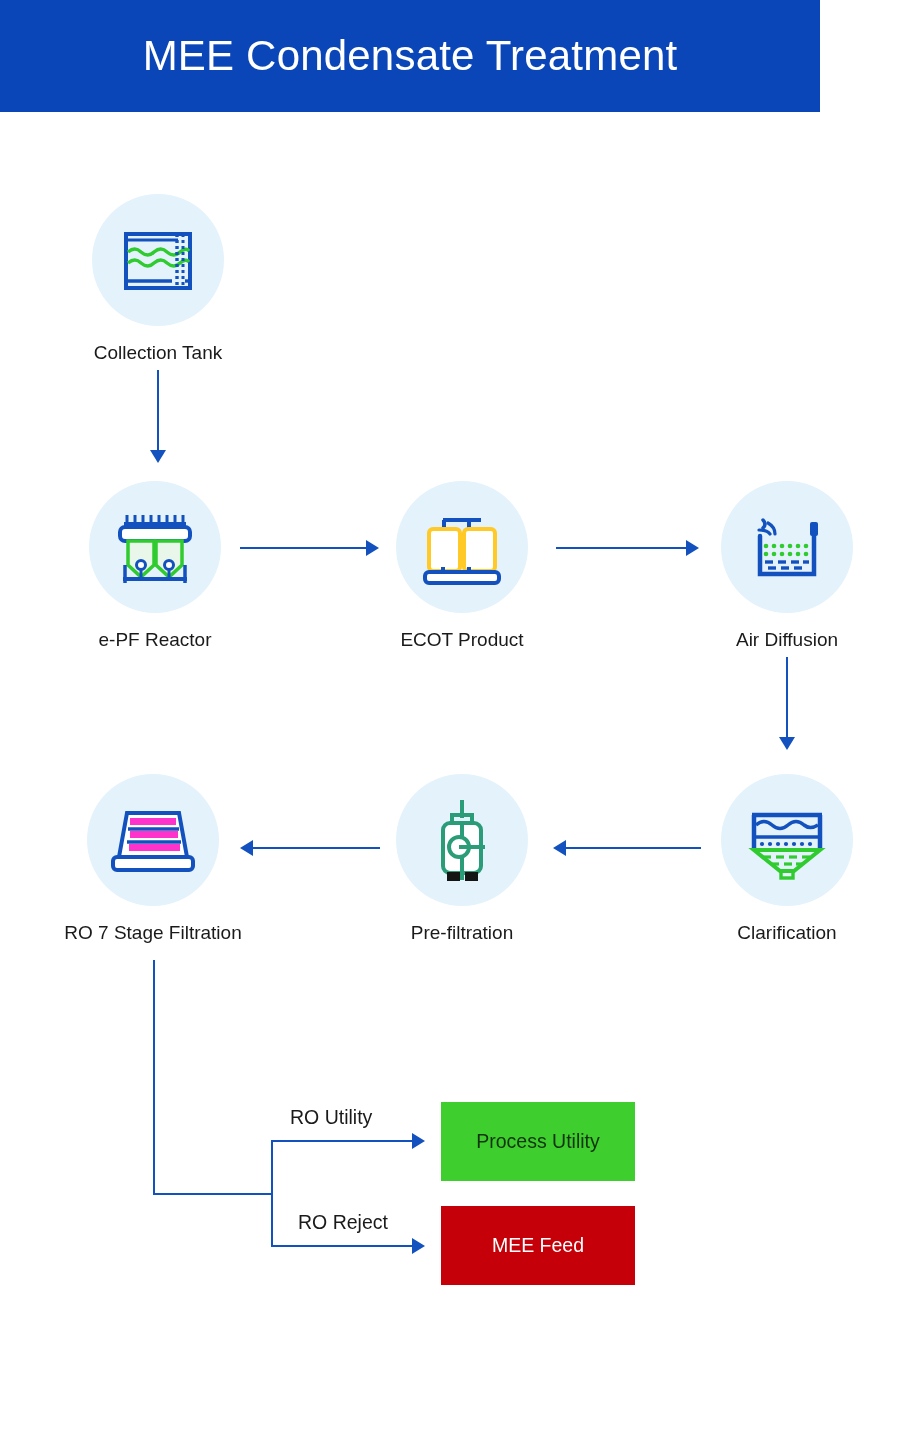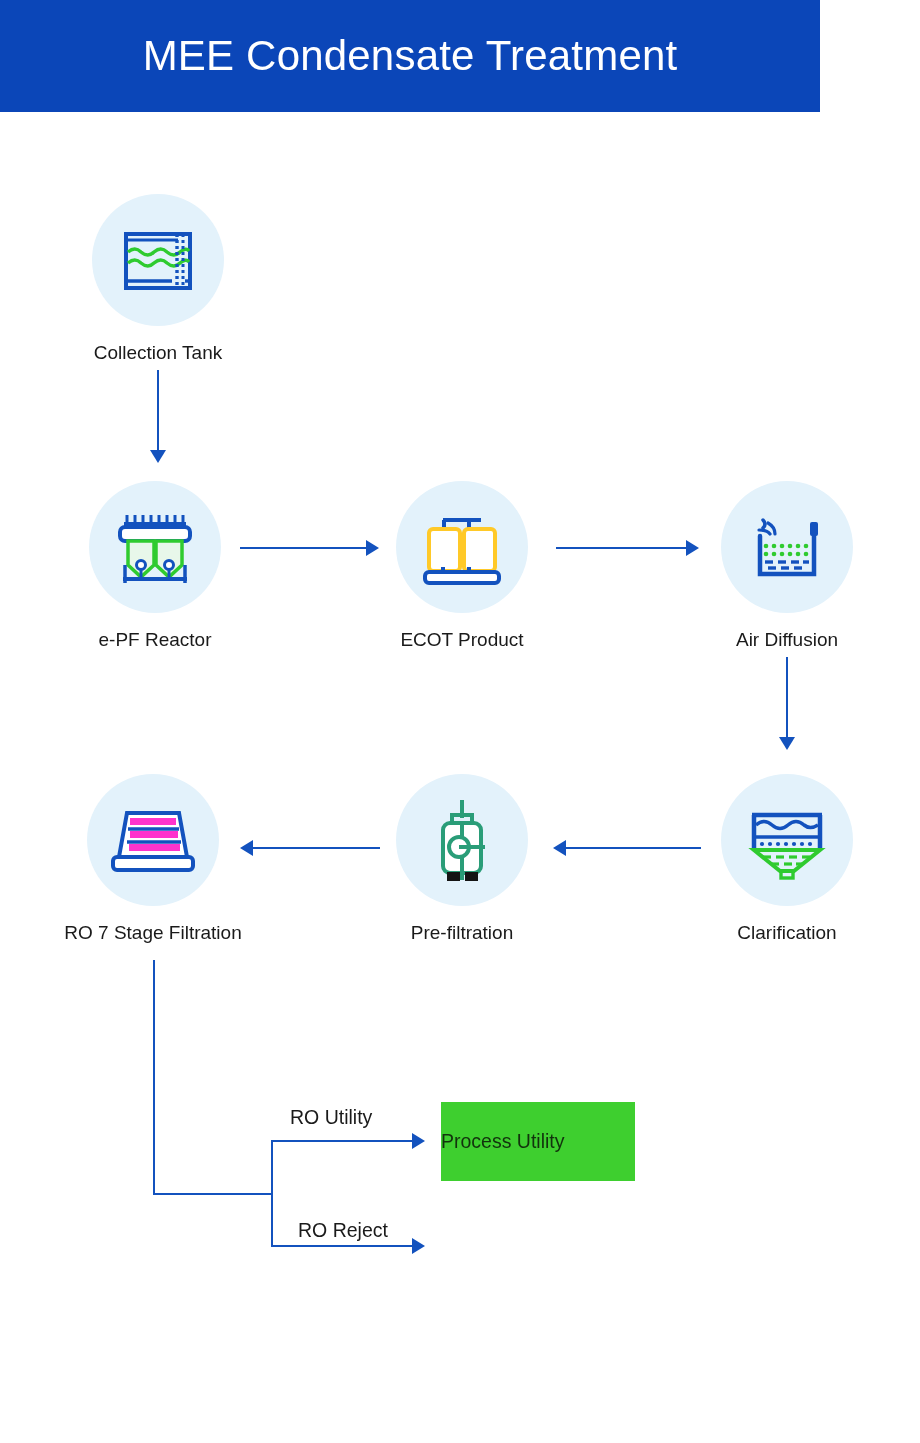--- a/index.html
+++ b/index.html
@@ -70,21 +70,21 @@
   .edge-label {
     position: absolute;
     font-size: 19.5px;
     color: #1a1a1a;
     white-space: nowrap;
   }
 
   
   .outcome {
     position: absolute;
-    display: flex; align-items: center; justify-content: flex-start;
+    display: flex; align-items: center; justify-content: center;
     font-size: 19.5px;
   }
   .outcome-product { background: #3ecf2f; color: #12330d; }
   .outcome-reject  { background: #c60008; color: #ffffff; }
 </style>
 </head>
 <body>
 
 <div id="canvas">
 
@@ -292,20 +292,23 @@
     <div class="line-v" style="left:271px; top:1140px; height:107px;"></div>
 
     <div class="line-h" style="left:271px; top:1140px; width:143px;"></div>
     <div class="arrow-r" style="left:412px; top:1133px;"></div>
 
     <div class="line-h" style="left:271px; top:1245px; width:143px;"></div>
     <div class="arrow-r" style="left:412px; top:1238px;"></div>
   </div>
 
   <div class="edge-label" style="left:290px; top:1106px;">RO Utility</div>
-  <div class="edge-label" style="left:298px; top:1211px;margin-top:8px;">RO Reject</div>
+  <div class="edge-label" style="left:298px; top:1211px;">RO Reject</div>
 
   <div class="outcome outcome-product" style="left:441px; top:1102px; width:194px; height:79px;">
     <span>Process Utility</span>
   </div>
 
+  <div class="outcome outcome-reject" style="left:441px; top:1206px; width:194px; height:79px;">
+    <span>MEE Feed</span>
+  </div>
 
 </div>
 
 </body></html>

